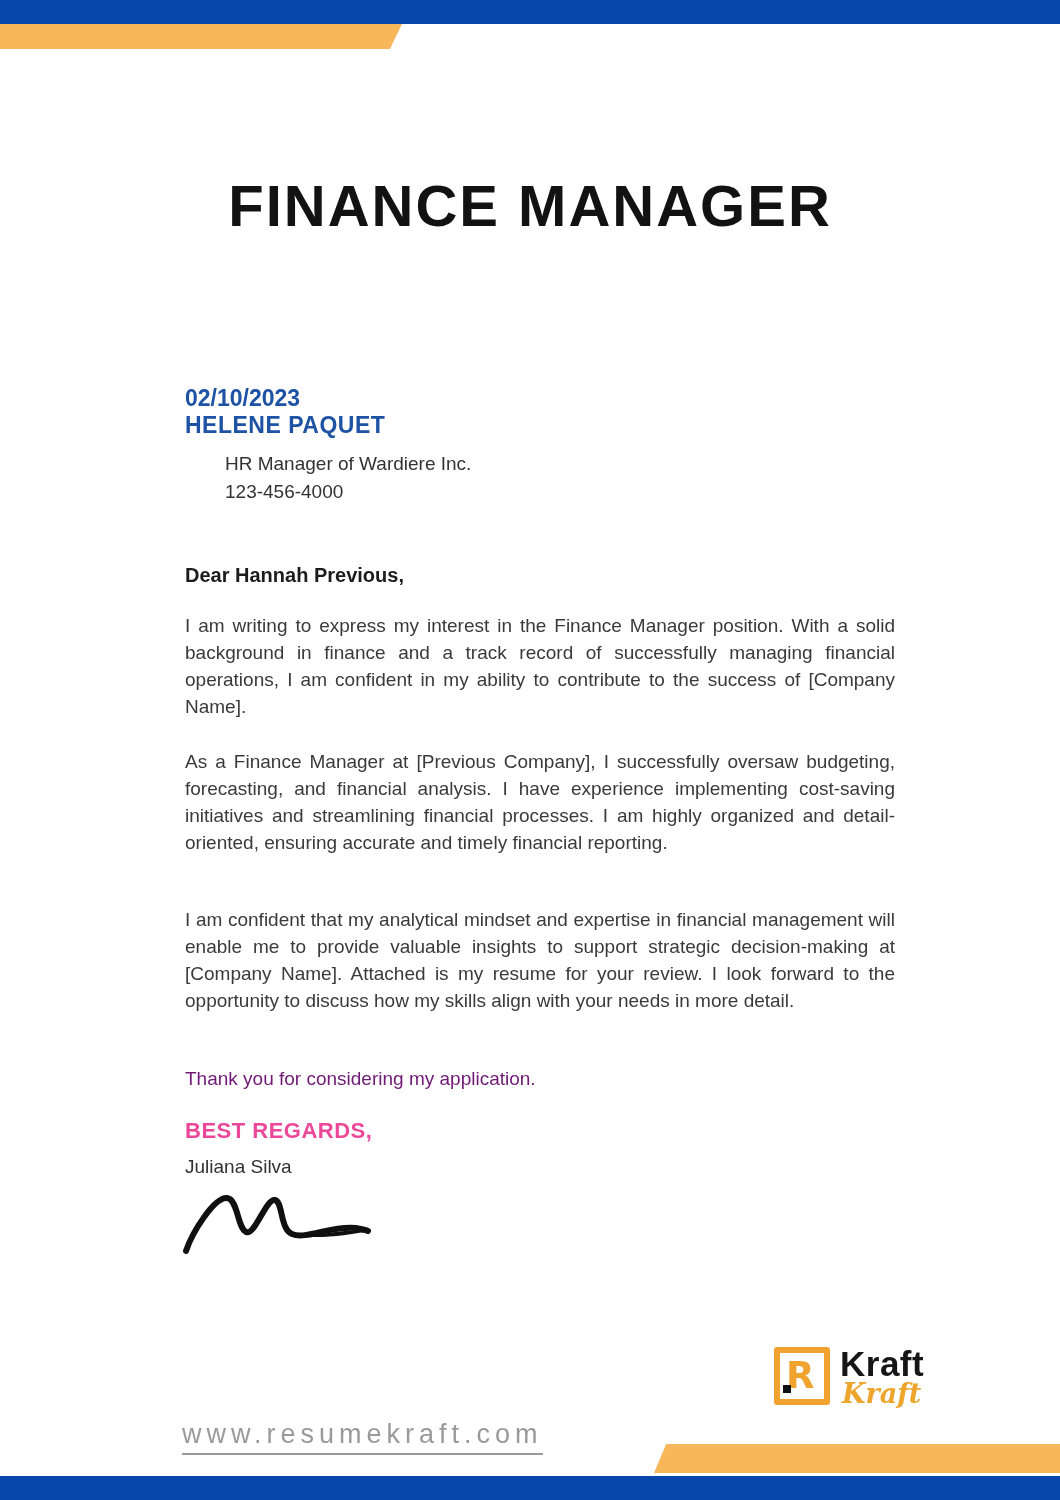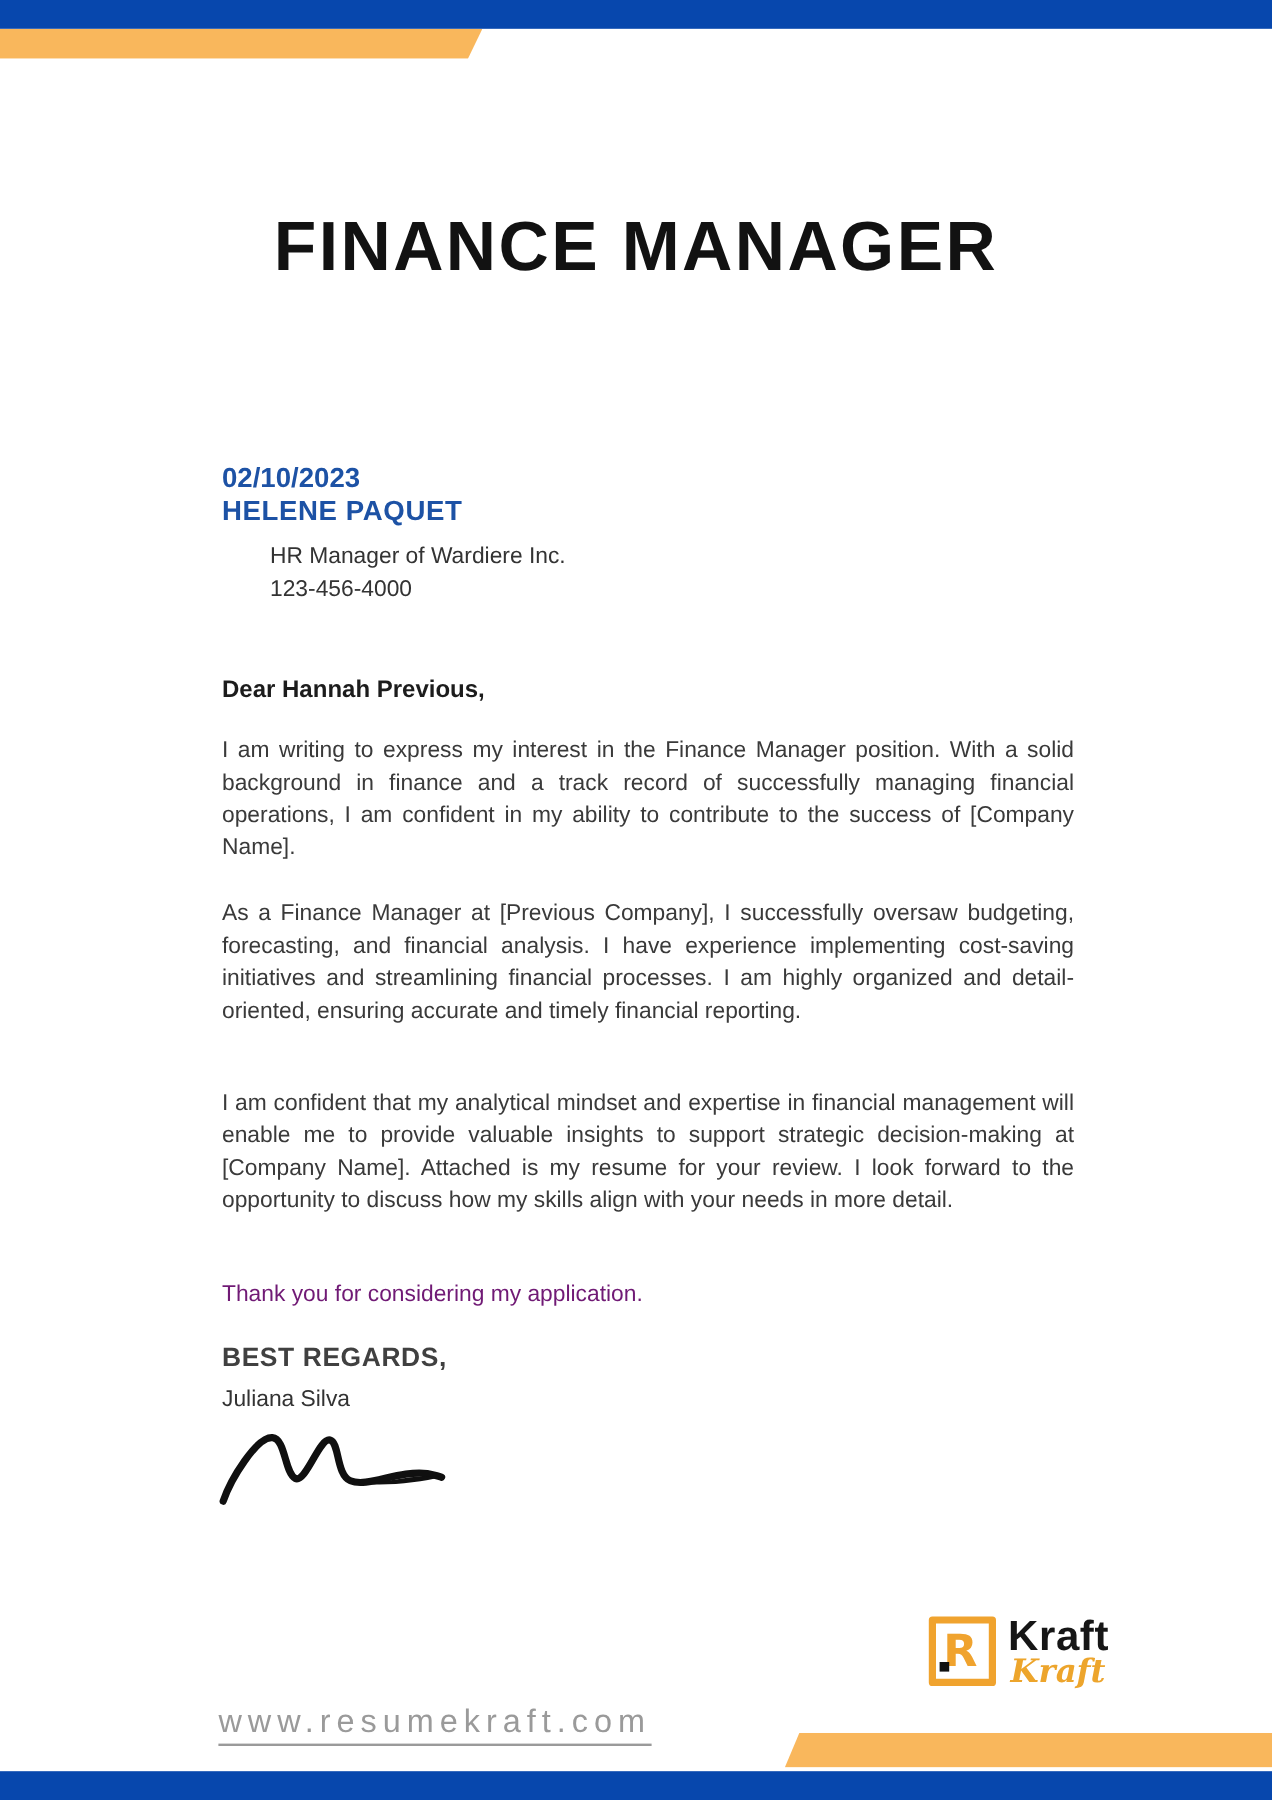--- a/index.html
+++ b/index.html
@@ -85,21 +85,21 @@
   }
   .para-1 { top: 612px; }
   .para-2 { top: 748px; }
   .para-3 { top: 906px; }
   .thanks-line {
     position: absolute; left: 185px; top: 1068px;
     font-size: 19px; color: #701a75;
   }
   .closing-line {
     position: absolute; left: 185px; top: 1118px;
-    font-size: 22px; font-weight: 800; color: #404040;
+    font-size: 22px; font-weight: 800; color: #ec4899;
     letter-spacing: 0.5px;
   }
   .sender-name {
     position: absolute; left: 185px; top: 1156px;
     font-size: 19px; color: #333333;
   }
   .signature {
     position: absolute; left: 180px; top: 1185px;
     width: 200px; height: 75px;
   }

